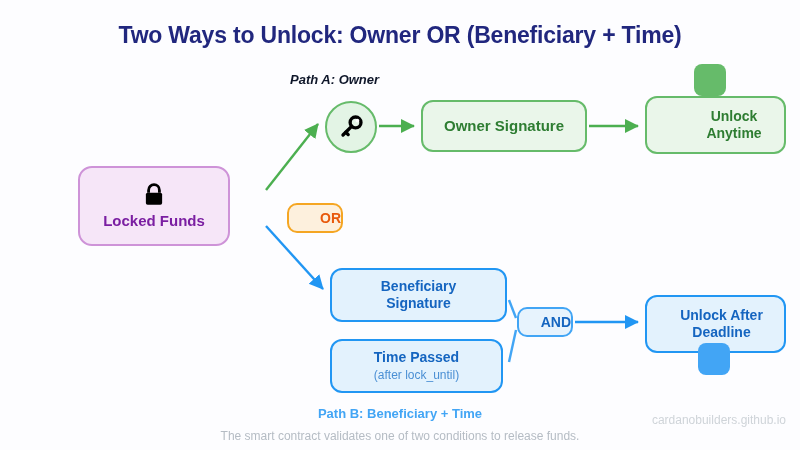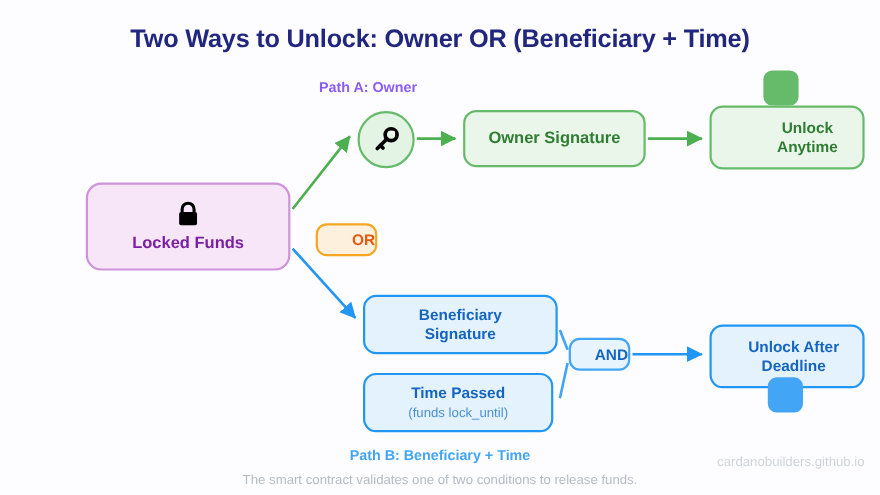--- a/index.html
+++ b/index.html
@@ -60,21 +60,21 @@
   .node .sublabel {
     font-size: 12px;
     font-weight: normal;
     margin-top: 2px;
   }
 
   
   #node-locked {
     left: 78px;
     top: 166px;
-    width: 186px;
+    width: 152px;
     height: 80px;
     background: #f6e6f8;
     border-color: #ce93d8;
     border-radius: 14px;
   }
   #node-locked .label {
     color: #7b1fa2;
     font-size: 15px;
   }
   .lock-icon {
@@ -135,21 +135,22 @@
   }
 
   .path-label {
     position: absolute;
     font-size: 13px;
     font-weight: bold;
   }
   #label-path-a {
     left: 290px;
     top: 72px;
-    color: #8b5cf6;
+    color: #0f172a;
+    font-style: italic;
   }
   #label-path-b {
     left: 0;
     top: 406px;
     width: 800px;
     text-align: center;
     color: #42a5f5;
   }
 
   
@@ -303,21 +304,21 @@
     <span>OR</span>
   </div>
 
   <div class="node" id="node-benefsig">
     <span class="label">Beneficiary</span>
     <span class="label">Signature</span>
   </div>
 
   <div class="node" id="node-timepassed">
     <span class="label">Time Passed</span>
-    <span class="sublabel">(funds lock_until)</span>
+    <span class="sublabel">(after lock_until)</span>
   </div>
 
   <div class="op-badge" id="op-and">
     <span>AND</span>
   </div>
 
   <div class="node" id="node-unlock-deadline">
     <span class="label">Unlock After</span>
     <span class="label">Deadline</span>
   </div>

